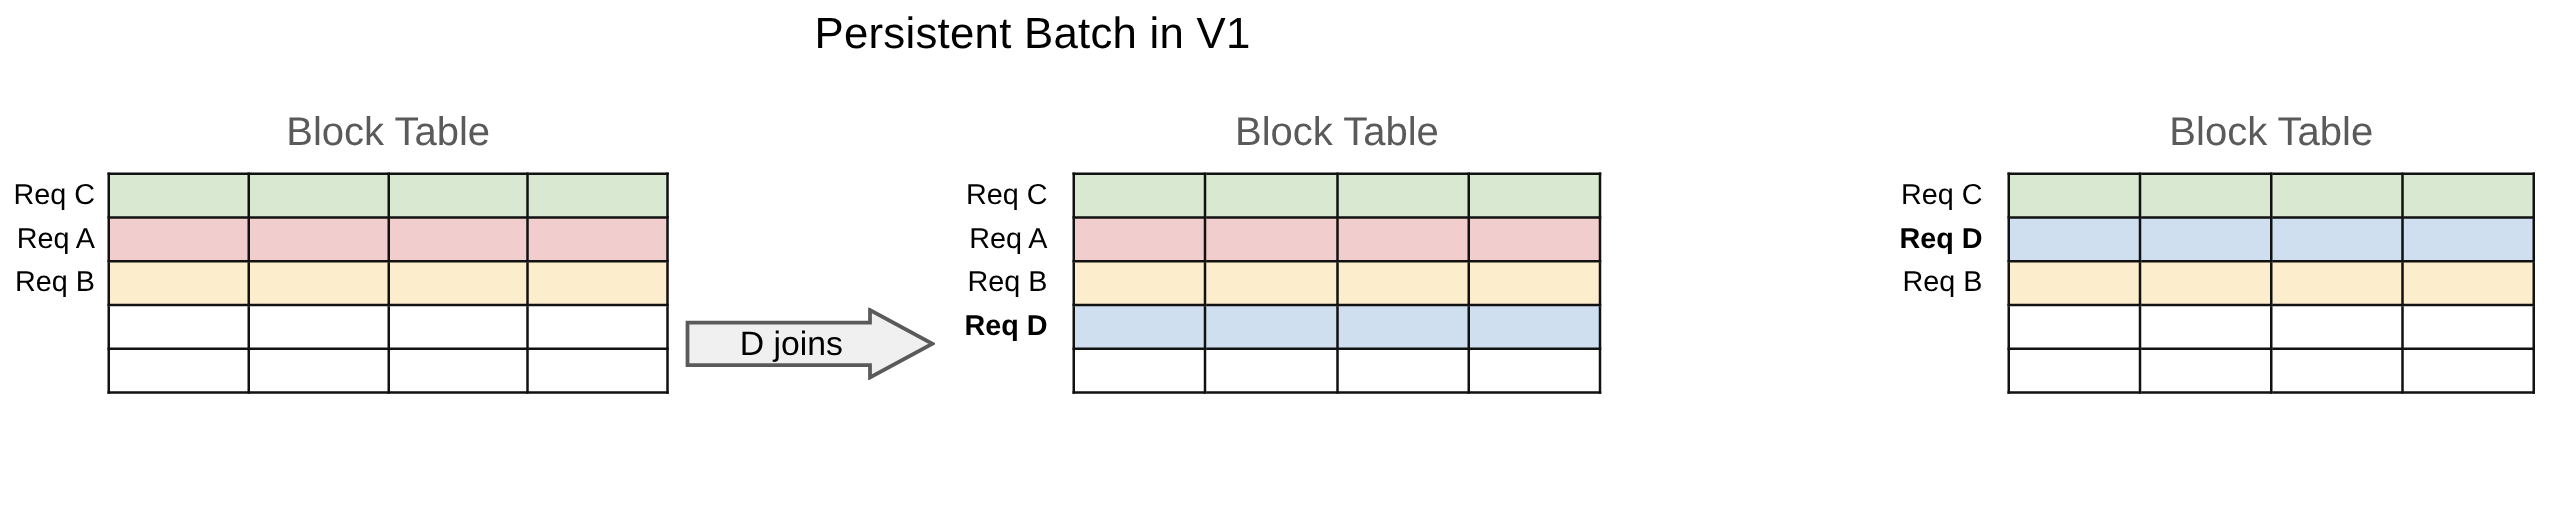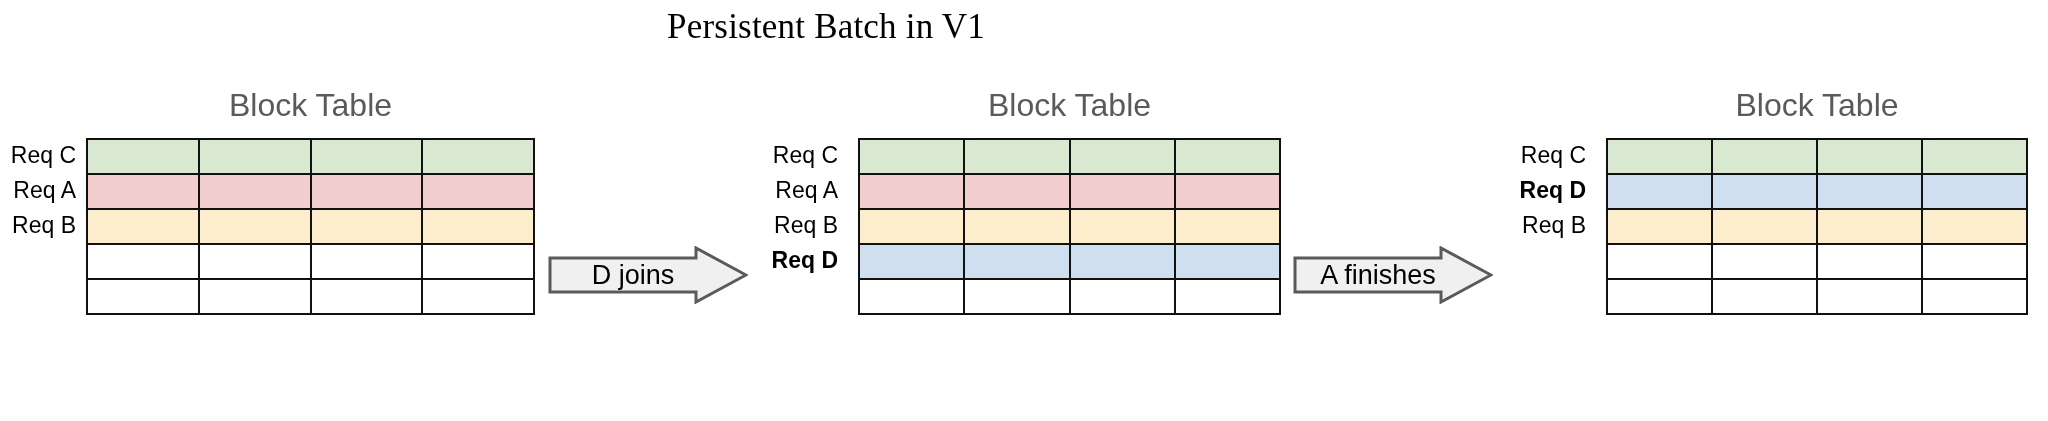--- a/index.html
+++ b/index.html
@@ -21,21 +21,20 @@
     left: 0;
     top: 6px;
     width: 1652px;
     text-align: center;
     font-size: 35px;
     color: #000000;
     font-weight: 400;
     letter-spacing: 0.2px;
     line-height: 42px;
     white-space: nowrap;
-    font-family: Liberation Serif, serif;
   }
   
   .stage {
     position: absolute;
     top: 0;
     height: 421px;
   }
   .stage-caption {
     position: absolute;
     top: 88px;
@@ -198,26 +197,20 @@
               <td style="background: rgb(255, 255, 255);"></td>
               <td style="background: rgb(255, 255, 255);"></td>
               <td style="background: rgb(255, 255, 255);"></td>
               <td style="background: rgb(255, 255, 255);"></td>
             </tr>
           </tbody>
       </table>
     </div>
   </div>
 
-  <div class="arrow" style="left:1293px; top:246px; width:200px;">
-    <svg width="200" height="58" viewBox="0 0 200 58">
-      <polygon points="2,12 148,12 148,2 198,29 148,56 148,46 2,46" fill="#f0f0f0" stroke="#5a5a5a" stroke-width="3" stroke-linejoin="miter"></polygon>
-    </svg>
-    <div class="arrow-label">A finishes</div>
-  </div>
 
   <div class="stage" id="stage-3-wrap" style="left:1606px; width:422px;">
     <div class="stage-caption" style="left:0px; width:422px;">Block Table</div>
     <div class="row-labels" style="left:-110px;">
       <div class="row-label">Req C</div>
       <div class="row-label bold">Req D</div>
       <div class="row-label">Req B</div>
       <div class="row-label empty"></div>
       <div class="row-label empty"></div>
     </div>

